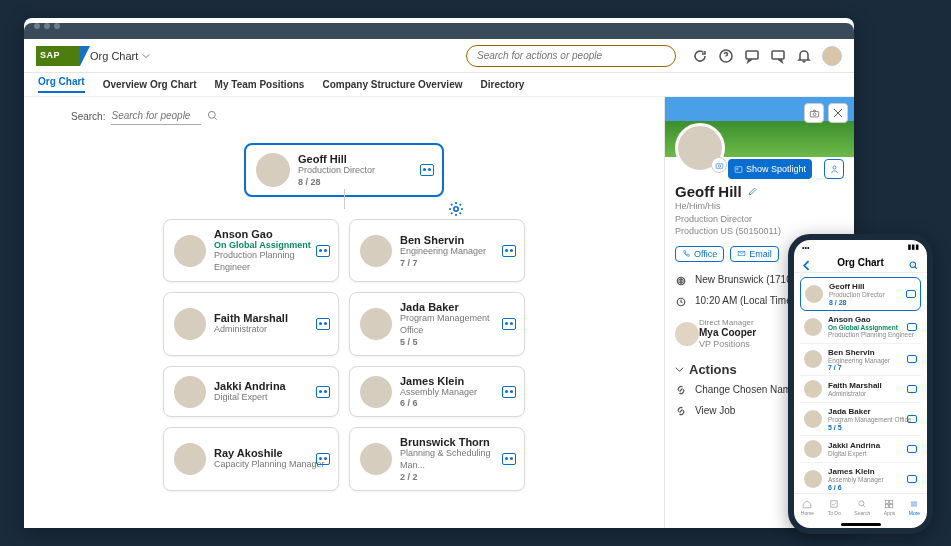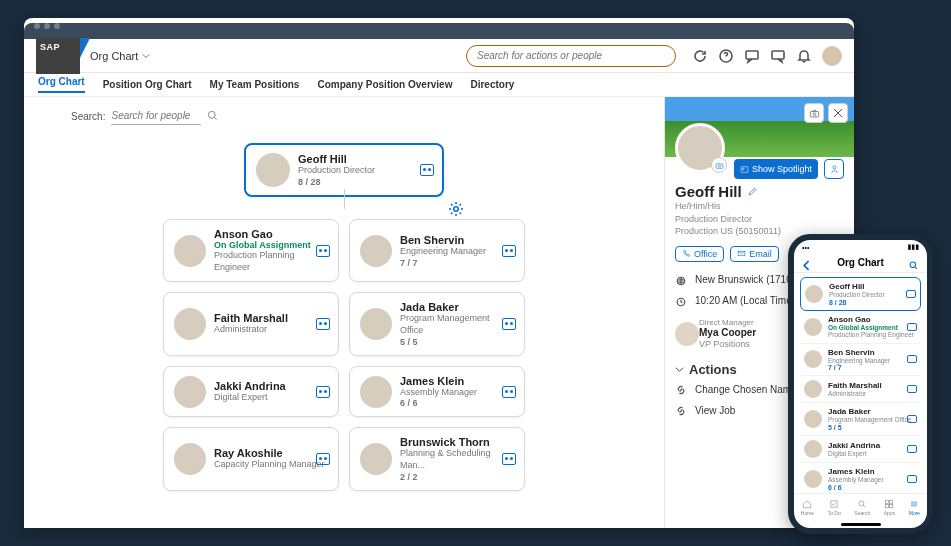--- a/index.html
+++ b/index.html
@@ -3,21 +3,21 @@
 <meta charset="utf-8">
 <style>
   * { box-sizing: border-box; margin: 0; padding: 0; font-family: -apple-system, BlinkMacSystemFont, "Segoe UI", Arial, sans-serif; }
   body { background: #1a2b3c; width: 951px; height: 546px; overflow: hidden; position: relative; }
 
   .browser { position: absolute; left: 24px; top: 18px; width: 830px; height: 510px; background: #fff; border-radius: 8px 8px 0 0; overflow: hidden; box-shadow: 0 4px 20px rgba(0,0,0,.3); }
   .browser-bar { height: 16px; background: #3a4a5a; border-radius: 8px 8px 0 0; }
   .browser-bar::before { content:""; display:block; margin:5px 0 0 10px; width:6px;height:6px;border-radius:50%;background:#727e89; box-shadow: 10px 0 #727e89, 20px 0 #727e89; }
 
   .app-header { display:flex; align-items:center; height:34px; padding:0 12px; border-bottom:1px solid #e5e5e5; background:#fff; gap:10px; }
-  .logo { width:44px; height:36px; background:#404040; position:relative; }
+  .logo { width:44px; height:20px; background:#4d7c0f; position:relative; }
   .logo::after { content:""; position:absolute; right:-10px; top:0; border-left:10px solid #1870c5; border-bottom:20px solid transparent; }
   .logo-text { position:absolute; color:#fff; font-size:9px; font-weight:bold; left:4px; top:4px; letter-spacing:.5px;}
   .page-select { font-size:11px; color:#333; display:flex; align-items:center; gap:4px; cursor:pointer; }
   .hdr-search { flex:1; max-width:210px; margin-left:auto; }
   .hdr-search input { width:100%; height:22px; border:1px solid #a16207; border-radius:11px; padding:0 10px; font-size:10px; font-style:italic; color:#888; }
   .hdr-icons { display:flex; gap:10px; align-items:center; margin-left:6px; }
   .hdr-icon { width:16px; height:16px; color:#555; cursor:pointer; display:flex; align-items:center; justify-content:center; }
   .hdr-icon svg, .ico svg { width:100%; height:100%; stroke:currentColor; fill:none; stroke-width:1.6; }
   .avatar-tiny { width:20px;height:20px;border-radius:50%; background:#d8c4a8; border:1px solid #ccc;}
 
@@ -51,21 +51,21 @@
   .gear-float { position:absolute; right:200px; top:104px; color:#0a6ed1;}
 
   .detail { width:190px; border-left:1px solid #e5e5e5; background:#fff; font-size:10px; color:#333; display:flex; flex-direction:column; }
   .cover { height:60px; background:linear-gradient(#4aa0e8 0%,#4aa0e8 40%,#3b8f2d 40%,#6eb84a 100%); position:relative;}
   .cover-btns { position:absolute; right:6px; top:6px; display:flex; gap:4px;}
   .cbtn { width:20px;height:20px;background:#fff;border:1px solid #ccc;border-radius:4px;display:flex;align-items:center;justify-content:center;color:#555;cursor:pointer;}
   .big-av-wrap { position:relative; margin-top:-34px; margin-left:10px; width:56px;}
   .big-av { width:50px;height:50px;border-radius:50%;background:#d6cdbf;border:3px solid #fff;}
   .cam-badge { position:absolute; bottom:0; right:4px; width:16px;height:16px;border-radius:50%;background:#fff;border:1px solid #ccc;display:flex;align-items:center;justify-content:center;color:#0a6ed1;}
   .det-body { padding:8px 10px 4px; }
-  .sp-row { display:flex; justify-content:flex-end; gap:6px; margin-top:-22px; margin-bottom:4px;}
+  .sp-row { display:flex; justify-content:flex-end; gap:12px; margin-top:-22px; margin-bottom:4px;}
   .pill-btn { background:#0a6ed1;color:#fff;border:none;border-radius:4px;font-size:9px;padding:3px 6px;display:flex;align-items:center;gap:3px;cursor:pointer;}
   .sq-btn { width:20px;height:20px;border:1px solid #0a6ed1;border-radius:4px;color:#0a6ed1;display:flex;align-items:center;justify-content:center;cursor:pointer;background:#fff;}
   .det-name { font-size:15px; font-weight:700; color:#222; display:flex; align-items:center; gap:5px;}
   .pencil { color:#0a6ed1; }
   .muted { color:#888; font-size:9px; line-height:1.4;}
   .link-pills { display:flex; gap:6px; margin:8px 0;}
   .ghost-pill { border:1px solid #0a6ed1;color:#0a6ed1;background:#fff;border-radius:4px;font-size:9px;padding:2px 6px;display:flex;align-items:center;gap:3px;cursor:pointer;}
   .info-row { display:flex; gap:8px; align-items:flex-start; padding:4px 0;}
   .ico { width:12px;height:12px;color:#555;flex-shrink:0; margin-top:1px;}
   .mgr-row { display:flex; gap:0; align-items:center; padding:6px 0;}
@@ -146,23 +146,23 @@
             <path d="M4 11V7a4 4 0 0 1 8 0v4l1 1H3z"></path>
             <path d="M7 13a1 1 0 0 0 2 0"></path>
           </svg>
         </span>
       <span class="avatar-tiny"></span>
     </div>
   </div>
 
   <div class="tabs">
     <span class="tab active">Org Chart</span>
-    <span class="tab">Position Org Chart</span>
+    <span class="tab">Overview Org Chart</span>
     <span class="tab">My Team Positions</span>
-    <span class="tab">Company Position Overview</span>
+    <span class="tab">Company Structure Overview</span>
     <span class="tab">Directory</span>
   </div>
 
   <div class="content">
     <div class="chart-area">
       <div class="search-row">
         <span>Search:</span>
         <input placeholder="Search for people" style="">
         <span class="mag"><svg width="11" height="11" viewBox="0 0 16 16">
               <circle cx="7" cy="7" r="5" fill="none" stroke="#555"></circle>

